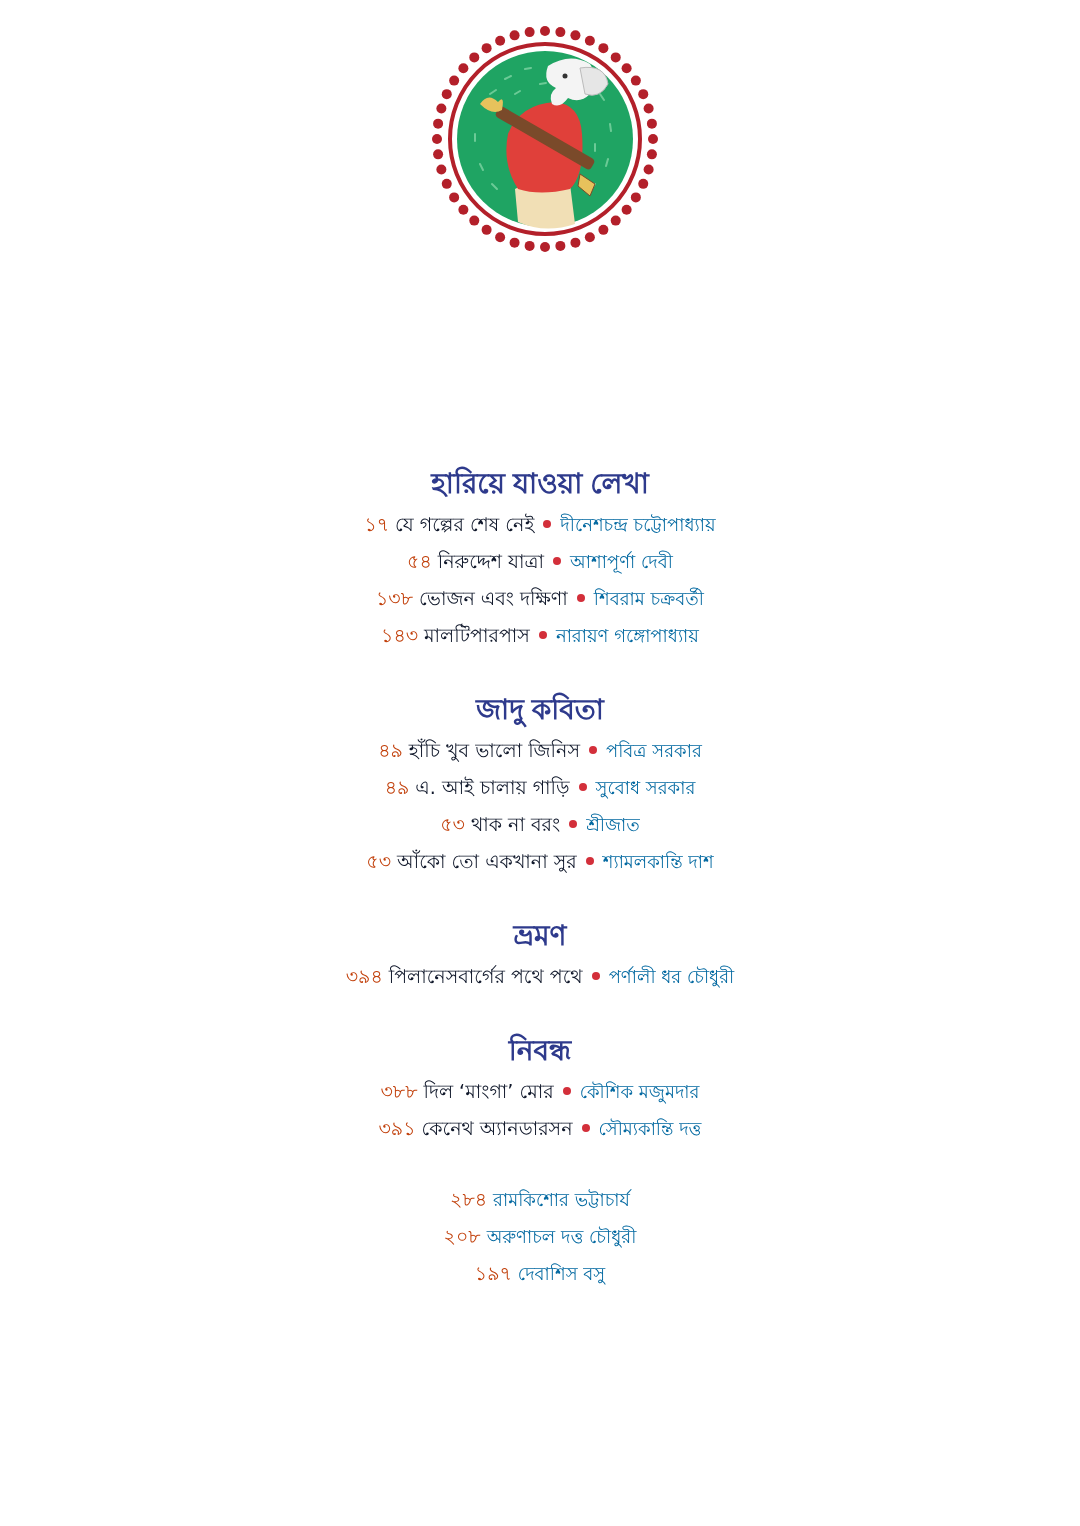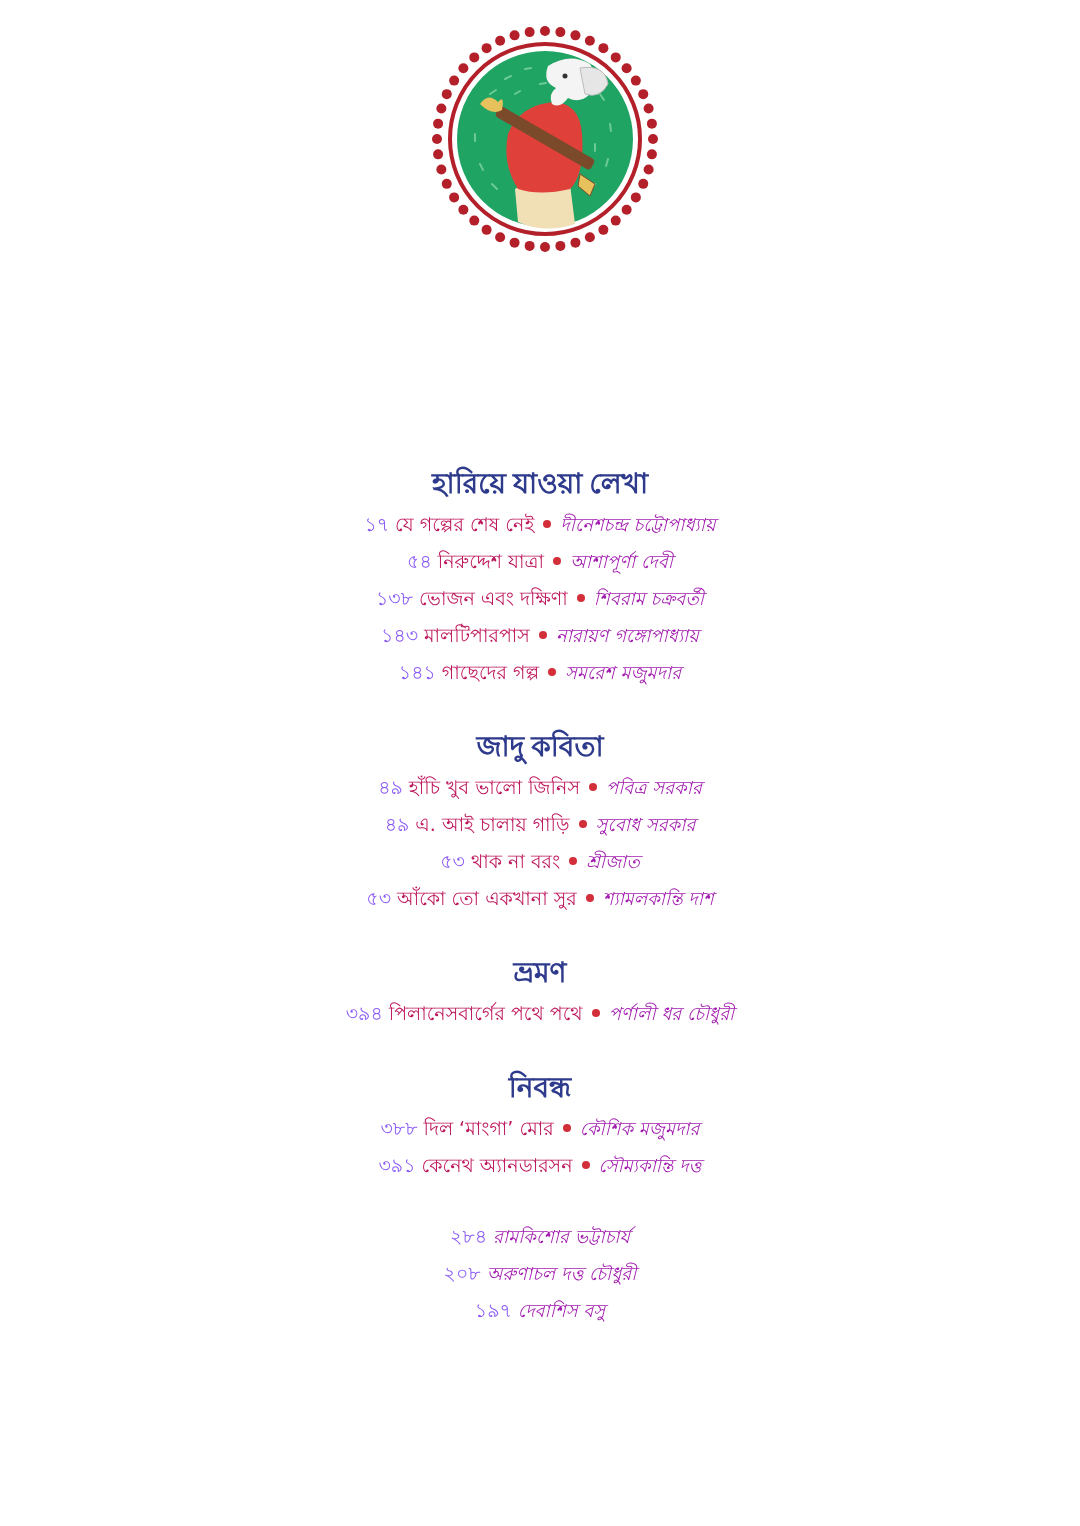--- a/index.html
+++ b/index.html
@@ -10,34 +10,34 @@
   }
   .logo {
     position: absolute; left: 430px; top: 24px; width: 230px; height: 230px;
   }
   .toc {
     position: absolute; left: 0; top: 462px; width: 1080px;
     text-align: center;
   }
   .section { margin-bottom: 34px; }
   .section-title {
-    font-family: Liberation Serif, serif;
+    font-family: Liberation Sans, sans-serif;
     font-weight: bold; font-size: 28px; color: #2e3a8c;
     line-height: 44px; margin: 0;
   }
   .entry {
     font-size: 19px; line-height: 36px; white-space: nowrap;
   }
-  .page-num { color: #8b5cf6; margin-right: 6px; }
-  .title { color: #be185d; }
+  .page-num { color: #c2410c; margin-right: 6px; }
+  .title { color: #0f172a; }
   .bullet {
     display: inline-block; width: 8px; height: 8px; border-radius: 50%;
     background: #d32f3a; vertical-align: middle; margin: 0 9px 3px 9px;
   }
-  .author { color: #a21caf; font-size: 18px; font-style: italic; }
+  .author { color: #0369a1; font-size: 18px; }
 </style>
 </head>
 <body>
 
 <div class="logo">
   <svg width="230" height="230" viewBox="0 0 230 230">
     <g id="dots" fill="#b3202a">
         <circle cx="223" cy="115" r="5"></circle>
         <circle cx="221.90071572314073" cy="130.3700025335148" r="5"></circle>
         <circle cx="218.6252411503657" cy="145.4271161388744" r="5"></circle>
@@ -126,23 +126,20 @@
   </div>
         <div class="entry">
     <span class="page-num">৫৪</span><span class="title">নিরুদ্দেশ যাত্রা</span><span class="bullet"></span><span class="author">আশাপূর্ণা দেবী</span>
   </div>
         <div class="entry">
     <span class="page-num">১৩৮</span><span class="title">ভোজন এবং দক্ষিণা</span><span class="bullet"></span><span class="author">শিবরাম চক্রবর্তী</span>
   </div>
         <div class="entry">
     <span class="page-num">১৪৩</span><span class="title">মালটিপারপাস</span><span class="bullet"></span><span class="author">নারায়ণ গঙ্গোপাধ্যায়</span>
   </div>
-        <div class="entry">
-    <span class="page-num">১৪১</span><span class="title">গাছেদের গল্প</span><span class="bullet"></span><span class="author">সমরেশ মজুমদার</span>
-  </div>
       </div>
   </div>
     <div class="section">
     <h2 class="section-title">জাদু কবিতা</h2>
     <div class="entries">
         <div class="entry">
     <span class="page-num">৪৯</span><span class="title">হাঁচি খুব ভালো জিনিস</span><span class="bullet"></span><span class="author">পবিত্র সরকার</span>
   </div>
         <div class="entry">
     <span class="page-num">৪৯</span><span class="title">এ. আই চালায় গাড়ি</span><span class="bullet"></span><span class="author">সুবোধ সরকার</span>

